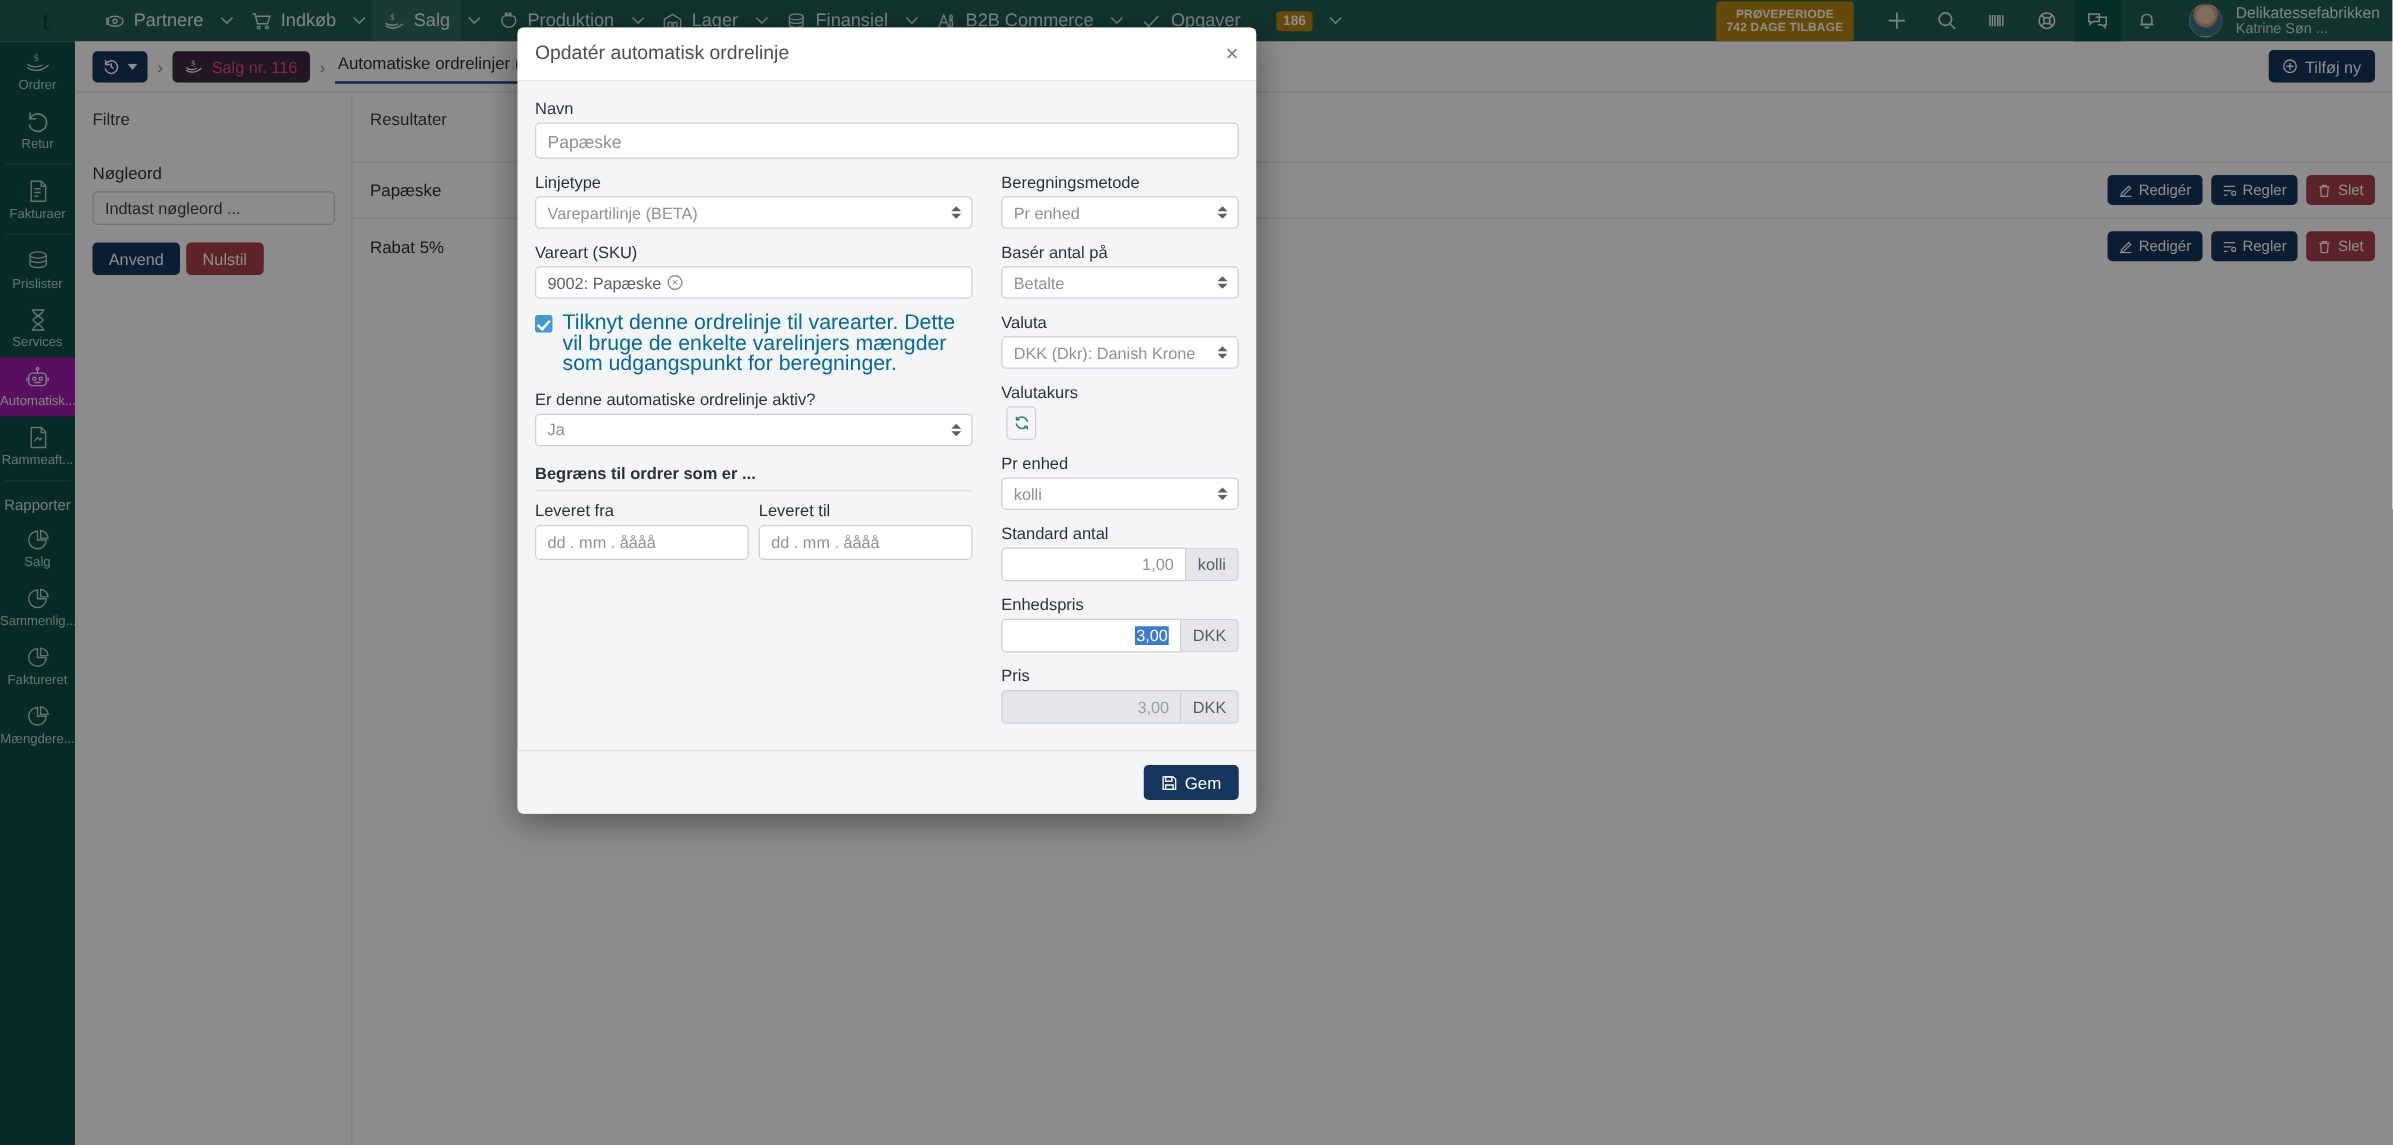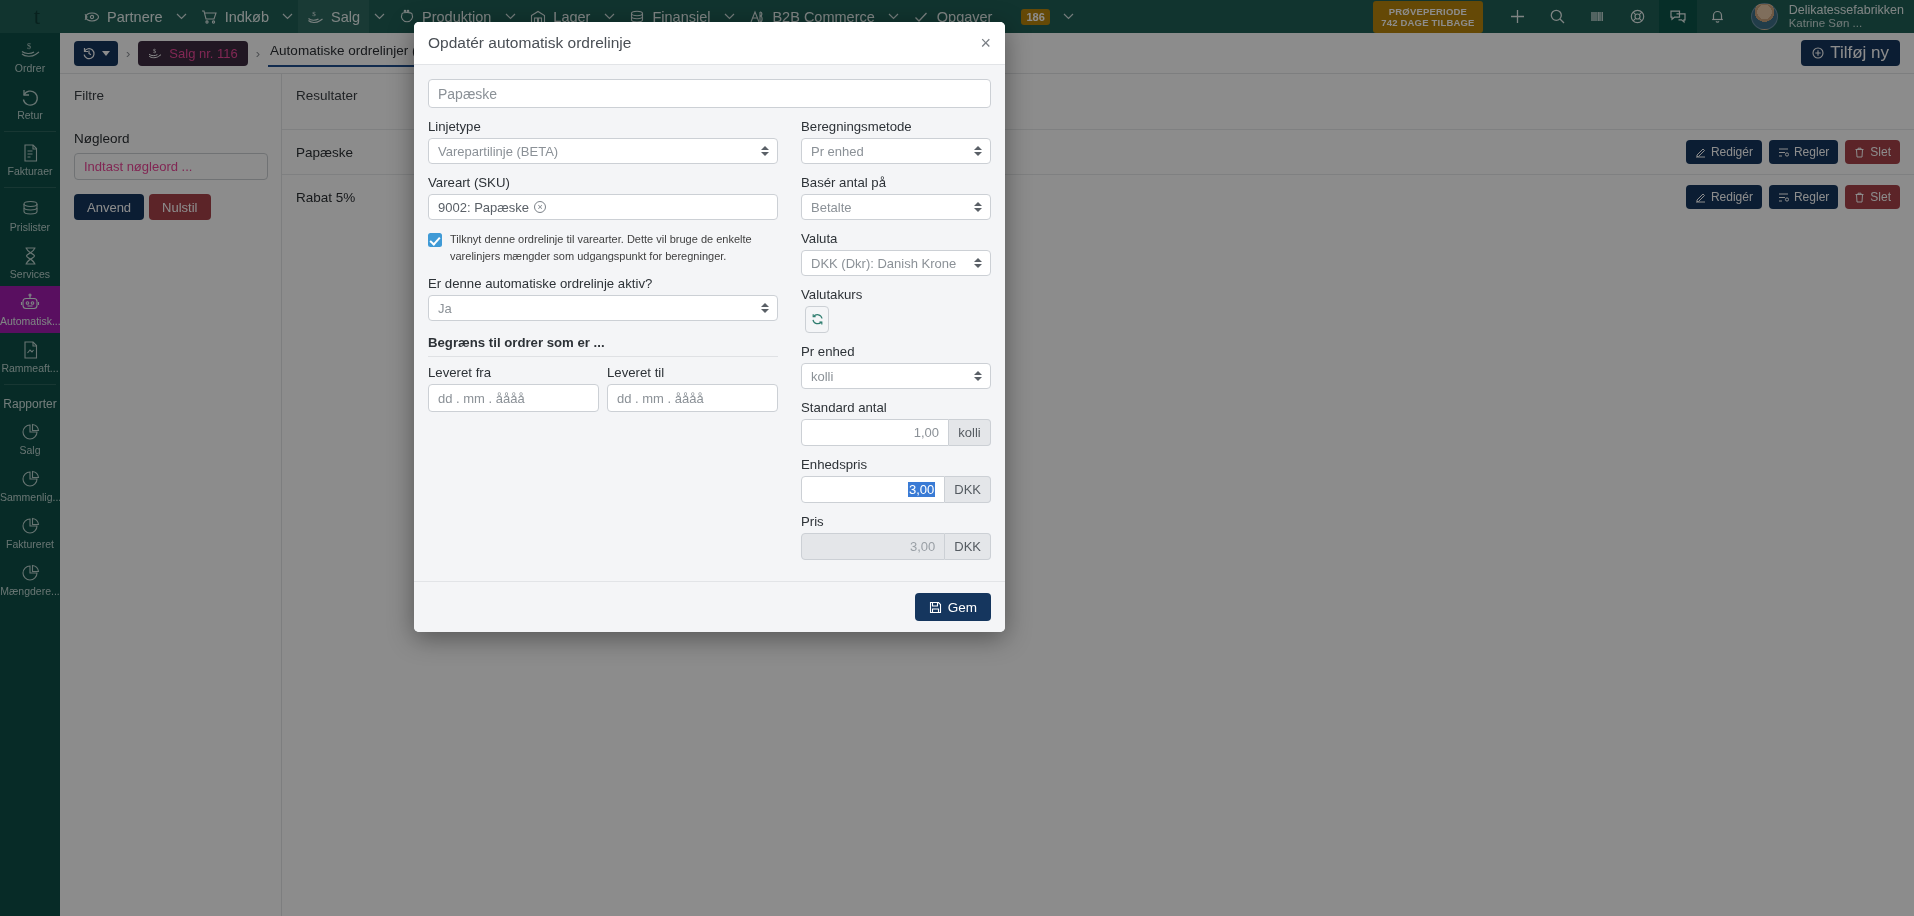--- a/index.html
+++ b/index.html
@@ -80,29 +80,29 @@
     display: flex; align-items: center; gap: 6px; padding: 0 8px; font-size: 12.5px;
   }
   .crumb-sep { color: #8a8f94; font-size: 13px; }
   .btn-sale {
     background: #3c2b41; color: #ec4899; border-radius: 4px; height: 25px;
     display: flex; align-items: center; gap: 6px; padding: 0 10px; font-size: 13px;
   }
   .crumb-cur { font-size: 13.5px; color: #2b2f33; padding: 3px 2px 7px; border-bottom: 2px solid #1f4f8f; }
   .btn-add {
     margin-left: auto; background: #15365e; color: #fff; border-radius: 4px; height: 26px;
-    display: flex; align-items: center; gap: 6px; padding: 0 11px; font-size: 17px;
+    display: flex; align-items: center; gap: 6px; padding: 0 11px; font-size: 13px;
   }
   .content { display: flex; height: 843px; border-top: 1px solid #e3e5e8; }
   .filters { width: 222px; border-right: 1px solid #e3e5e8; padding: 14px; }
   .filters h3 { font-size: 13.5px; font-weight: 400; color: #3a3f44; margin-bottom: 28px; }
   .flabel { font-size: 13.5px; color: #2b2f33; margin-bottom: 7px; }
   .finput {
     width: 194px; height: 27px; border: 1px solid #ccd0d4; border-radius: 4px;
-    padding: 0 9px; font-size: 13px; color: #ec4899; font-family: inherit;
+    padding: 0 9px; font-size: 13px; color: #404040; font-family: inherit;
     background: #fff; display: flex; align-items: center;
   }
   .fbtns { display: flex; gap: 5px; margin-top: 14px; }
   .btn-apply { background: #15365e; color: #fff; border: 0; border-radius: 4px; height: 26px; padding: 0 13px; font-size: 13px; font-family: inherit; }
   .btn-reset { background: #a8434a; color: #fff; border: 0; border-radius: 4px; height: 26px; padding: 0 13px; font-size: 13px; font-family: inherit; }
   .results { flex: 1; padding: 14px 0 0 0; }
   .results h3 { font-size: 13.5px; font-weight: 400; color: #3a3f44; margin: 0 0 26px 14px; }
   .rrow {
     display: flex; align-items: center; height: 45px;
     border-top: 1px solid #e7e9ec; padding: 0 14px;
@@ -151,21 +151,21 @@
   }
   .chkrow { display: flex; gap: 8px; margin: 6px 0 12px; }
   .chkbox {
     width: 14px; height: 14px; flex: 0 0 auto; margin-top: 2px;
     background: #3f9ad6; border-radius: 2.5px; position: relative;
   }
   .chkbox::after {
     content: ""; position: absolute; left: 4.4px; top: 1.6px; width: 4px; height: 8px;
     border: solid #fff; border-width: 0 2px 2px 0; transform: rotate(42deg);
   }
-  .chktxt { font-size: 11px; color: #404040; line-height: 16.5px; }
+  .chktxt { font-size: 17px; color: #0369a1; line-height: 16.5px; }
   .sechead {
     font-size: 13.2px; color: #2d3237; font-weight: bold;
     padding-bottom: 6px; border-bottom: 1px solid #dfe1e4; margin: 14px 0 8px;
   }
   .datecols { display: flex; gap: 8px; }
   .datecols .dc { width: 171px; }
   .ctl.date { height: 28px; }
   .ctl.dis { background: #e4e6e9; color: #9aa0a6; }
   .inline { display: flex; align-items: stretch; gap: 0; }
   .ctl.num {
@@ -629,20 +629,21 @@
 
   <div class="modal">
     <div class="modal-head">
       <span class="modal-title">Opdatér automatisk ordrelinje</span>
       <button class="modal-x">×</button>
     </div>
 
     <div class="modal-body">
 
       <div class="fld">
+        <label class="lbl">Navn</label>
         <div class="ctl big">Papæske</div>
       </div>
 
       <div class="row2">
 
         <div class="col">
 
           <div class="fld">
             <label class="lbl">Linjetype</label>
             <div class="ctl">

